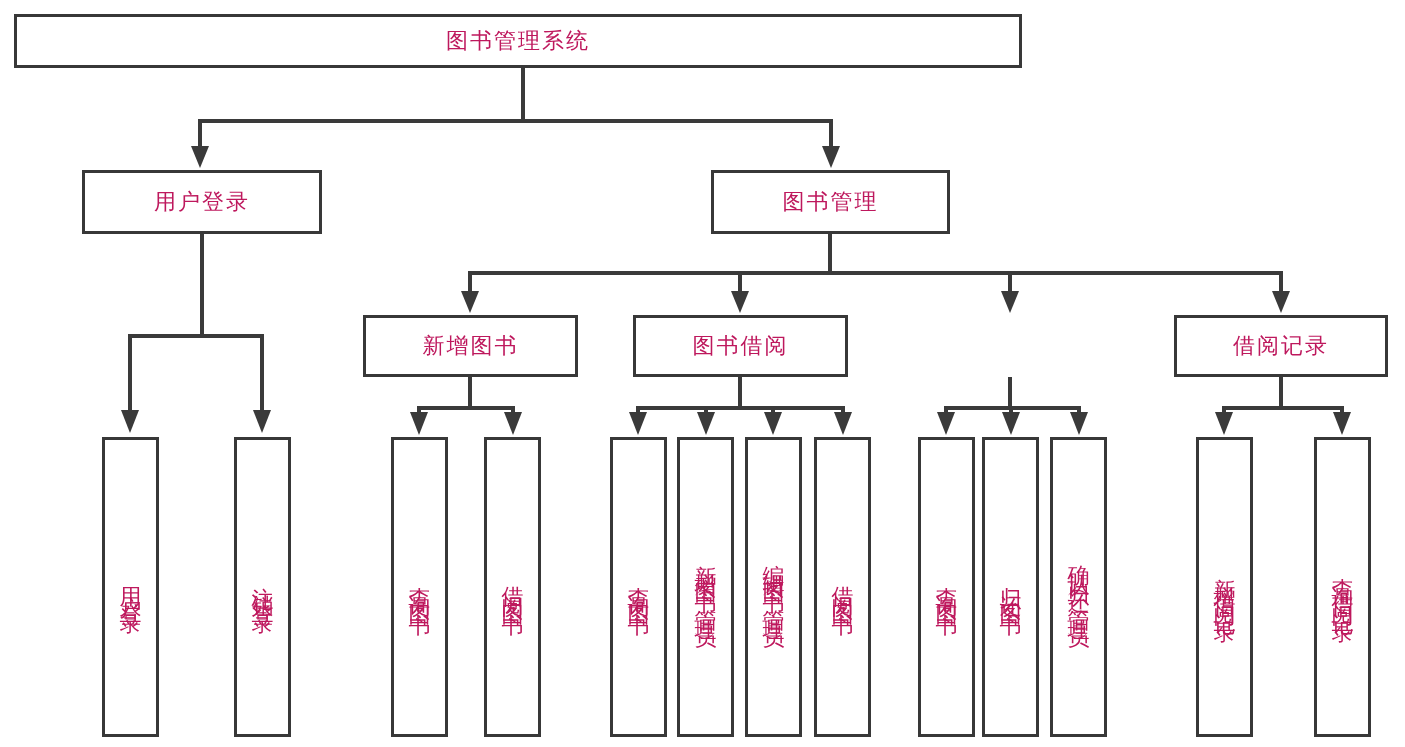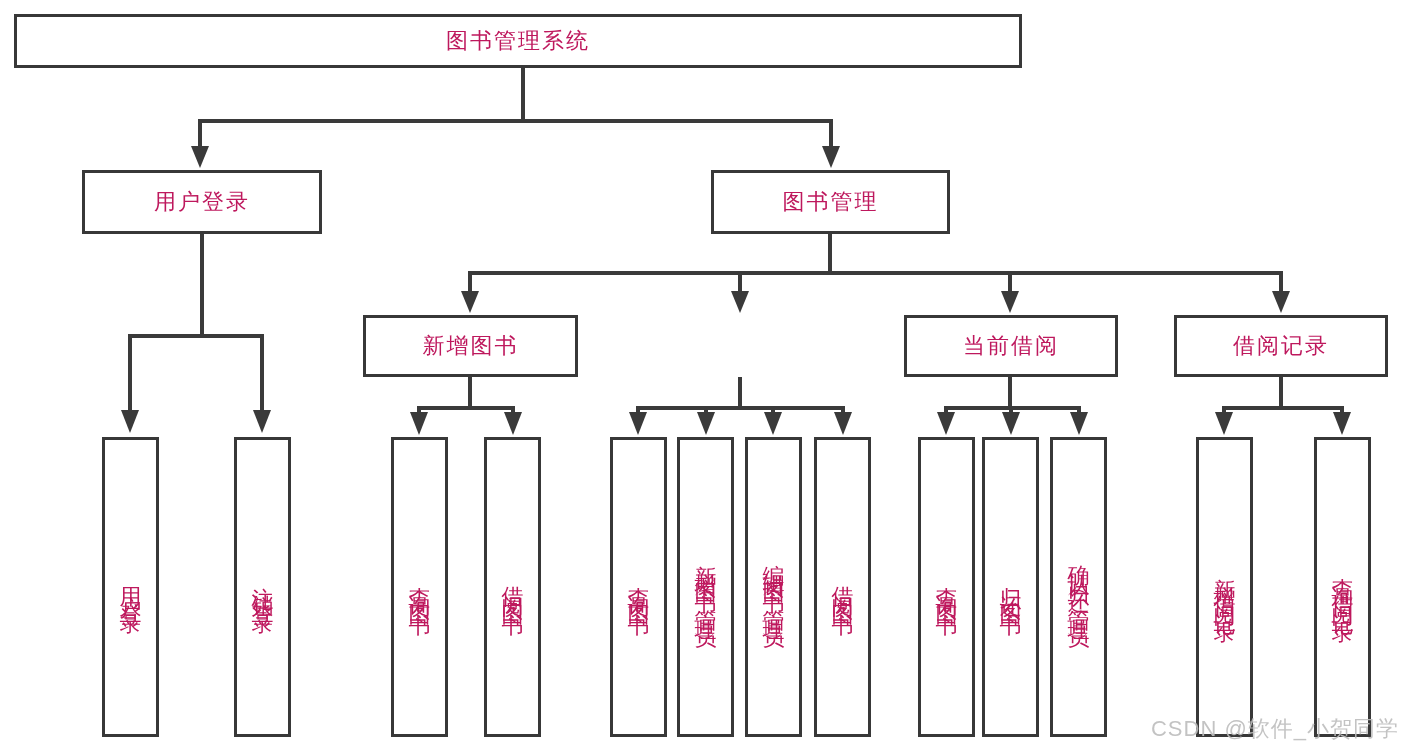--- a/index.html
+++ b/index.html
@@ -126,32 +126,31 @@
       <polygon points="1333,412 1351,412 1342,435"></polygon>
     </g>
   </svg>
 
   <div class="node n-root">图书管理系统</div>
 
   <div class="node n-login">用户登录</div>
   <div class="node n-mgmt">图书管理</div>
 
   <div class="node n-l3-0">新增图书</div>
-  <div class="node n-l3-2">当前借阅</div>
+  <div class="node n-l3-1">图书借阅</div>
   <div class="node n-l3-3">借阅记录</div>
 
   <div class="node leaf lf-0">用户登录</div>
   <div class="node leaf lf-1">注销登录</div>
   <div class="node leaf lf-2">查询图书</div>
   <div class="node leaf lf-3">借阅图书</div>
   <div class="node leaf lf-4">查询图书</div>
   <div class="node leaf lf-5">新增图书（管理员）</div>
   <div class="node leaf lf-6">编辑图书（管理员）</div>
   <div class="node leaf lf-7">借阅图书</div>
   <div class="node leaf lf-8">查询图书</div>
   <div class="node leaf lf-9">归还图书</div>
   <div class="node leaf lf-10">确认归还（管理员）</div>
   <div class="node leaf lf-11">新增借阅记录</div>
   <div class="node leaf lf-12">查询借阅记录</div>
 
-  <div id="watermark">CSDN @软件_小贺同学</div>
 
 </div>
 
 </body></html>

